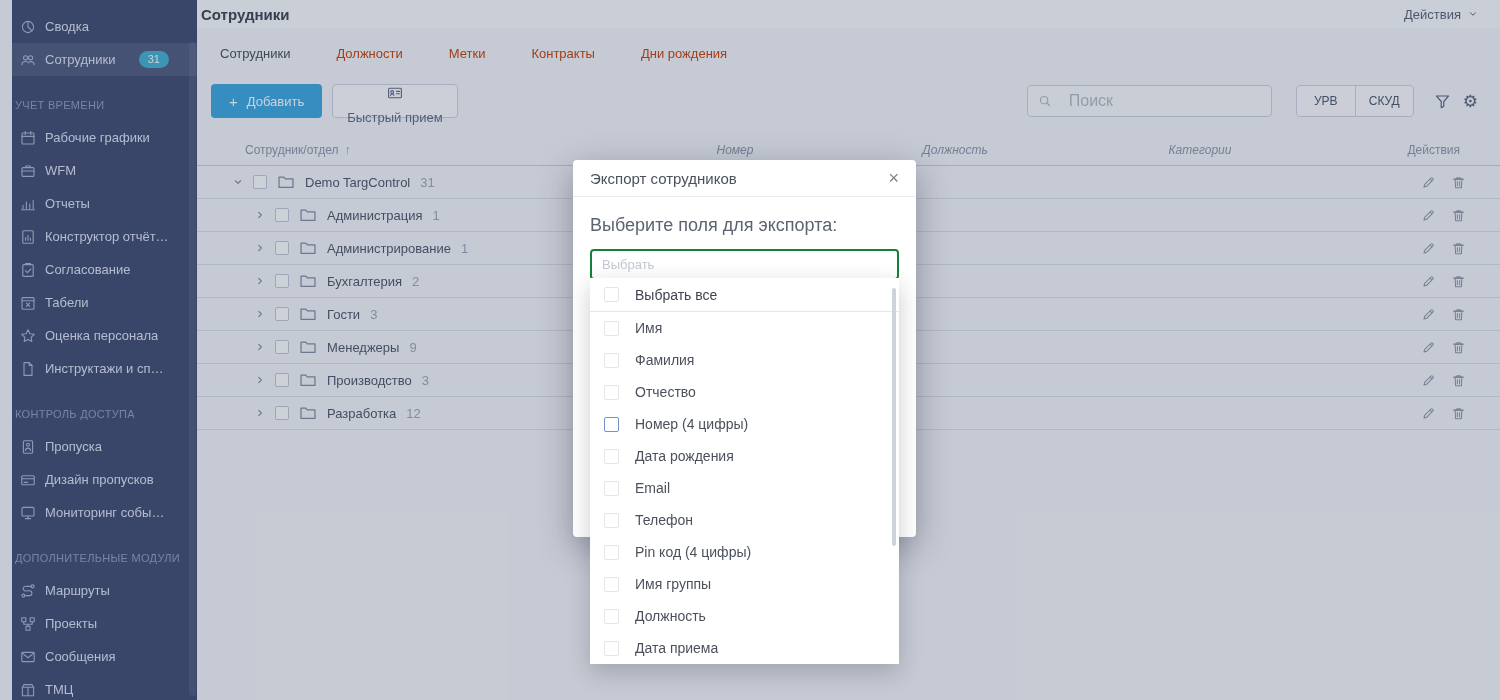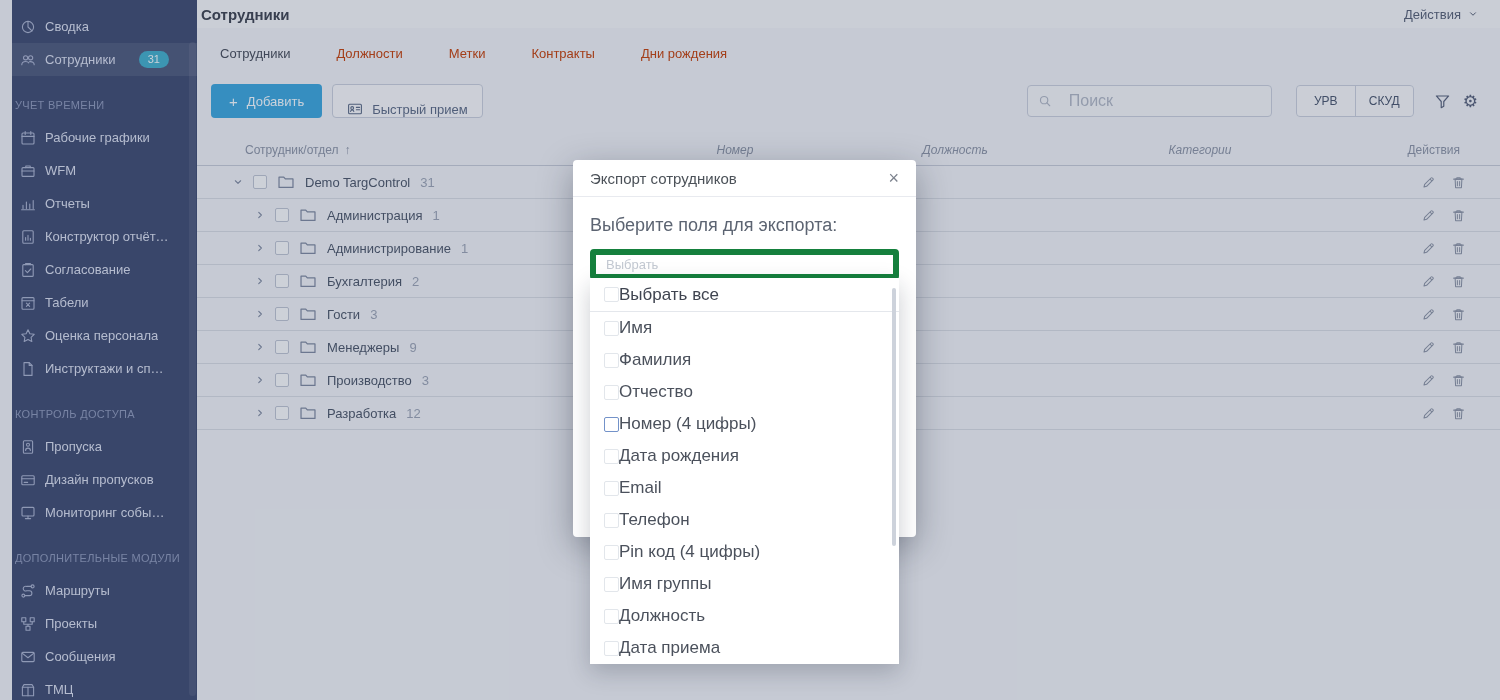--- a/index.html
+++ b/index.html
@@ -37,22 +37,22 @@
   .tab.on { color:#454c5a; }
 
   .toolbar { display:flex; align-items:center; margin-top:22px;
              padding:0 22px 0 26px; height:36px; }
   .btn-add { height:34px; background:#3aa5dd; border:none; border-radius:4px;
              color:#f2fafe; font-size:13px; display:flex; align-items:center;
              gap:9px; padding:0 18px; cursor:pointer; font-family:inherit; }
   .btn-add .plus { font-size:15px; line-height:1; }
   .btn-quick { height:34px; margin-left:10px; background:rgba(255,255,255,.45);
                border:1px solid #c7cedb; border-radius:4px; color:#5a6a85;
-               font-size:13px; display:flex; align-items:flex-end; gap:9px;
-               padding:0 14px; cursor:pointer; font-family:inherit; }
+               font-size:13px; display:flex; align-items:center; gap:9px;
+               padding:0 14px; cursor:pointer; font-family:inherit;flex-direction:column; }
   .search { margin-left:auto; width:245px; height:32px; border:1px solid #c7cedb;
             border-radius:4px; display:flex; align-items:center; padding:0 10px;
             gap:8px; background:rgba(255,255,255,.25); color:#aeb6c4; }
   .search input { border:none; outline:none; background:transparent; font-size:16px;
                   color:#49505c; width:100%; font-family:inherit;margin-left:7px; }
   .search input::placeholder { color:#aeb6c4; }
   .seg { display:flex; margin-left:24px; border:1px solid #c7cedb; border-radius:4px;
          overflow:hidden; height:32px; }
   .seg button { background:rgba(255,255,255,.35); border:none; font-size:12px;
                 color:#49566e; width:58px; cursor:pointer; font-family:inherit; }
@@ -85,28 +85,28 @@
   .modal { position:absolute; left:573px; top:160px; width:343px; height:377px;
            background:#fff; border-radius:4px; z-index:20;
            box-shadow:0 10px 34px rgba(20,28,45,.35); }
   .mhead { height:37px; display:flex; align-items:center; padding:0 17px;
            border-bottom:1px solid #e8eaef;justify-content:space-between; }
   .mhead h2 { font-size:15px; font-weight:normal; color:#4b5158; margin:0; }
   .close { margin-left:auto; border:none; background:none; font-size:18px;
            color:#7d838e; cursor:pointer; padding:0; line-height:1; font-family:inherit; }
   .mbody { padding:18px 17px 0; }
   .mbody p { margin:0 0 13px; font-size:18px; color:#5c6472; }
-  .mselect { width:100%; height:31px; border:6px solid #15803d; border-radius:4px;
+  .mselect { width:100%; height:31px; border:2px solid #15803d; border-radius:4px;
              outline:none; padding:0 10px; font-size:13px; color:#49505c;
              font-family:inherit; }
   .mselect::placeholder { color:#c3c9d2; }
   .dropdown { position:absolute; left:17px; top:118px; width:309px; background:#fff;
               box-shadow:0 8px 22px rgba(20,28,45,.22); z-index:21; }
-  .opt { height:32px; display:flex; align-items:center; padding-left:14px;
-         font-size:17px; color:#4b515c; cursor:pointer; }
+  .opt { height:32px; display:flex; align-items:center; gap:16px; padding-left:14px;
+         font-size:14px; color:#4b515c; cursor:pointer; }
   .opt.selall { height:33px; color:#3f4450; }
   .ddsep { height:1px; background:#e4e7ec; }
   .ocb { width:15px; height:15px; border:1px solid #e2e6eb; border-radius:2px;
          flex:none; background:#fff; }
   .opt.hl .ocb { border-color:#7392c9; }
   .dd-thumb { position:absolute; right:3px; top:10px; width:4px; height:258px;
               background:#cdd2db; border-radius:2px; cursor:pointer; }
 </style>
 </head>
 <body>

